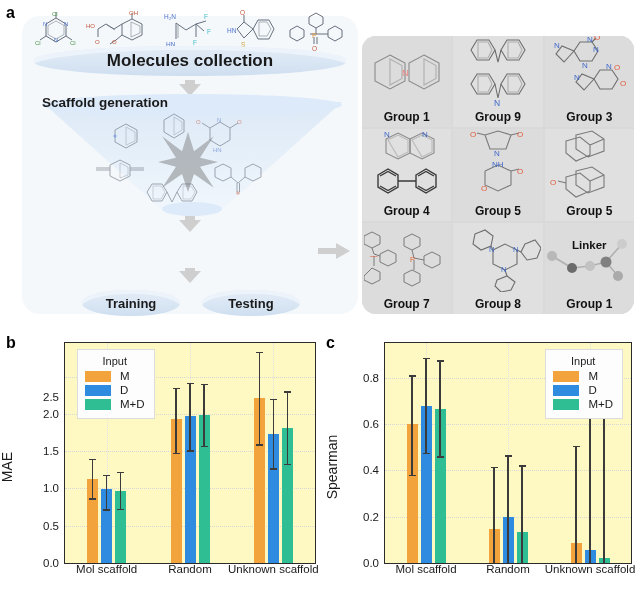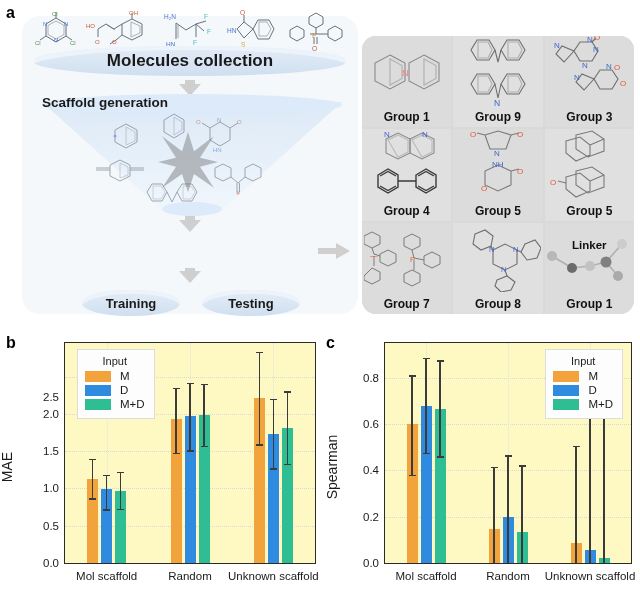--- a/index.html
+++ b/index.html
@@ -231,21 +231,21 @@
     background: #3b3b3b;
   }
   .errcap {
     position: absolute;
     height: 1.4px;
     background: #3b3b3b;
   }
   .xtick {
     position: absolute;
     top: 100%;
-    margin-top: 7px;
+    margin-top: 0;
     transform: translateX(-50%);
     font-size: 11.5px; color: #1a1a1a;
     white-space: nowrap;
   }
 
   .legend {
     position: absolute;
     background: #fdfdfd;
     border: 1px solid #dcdcdc;
     padding: 5px 9px 6px 7px;

